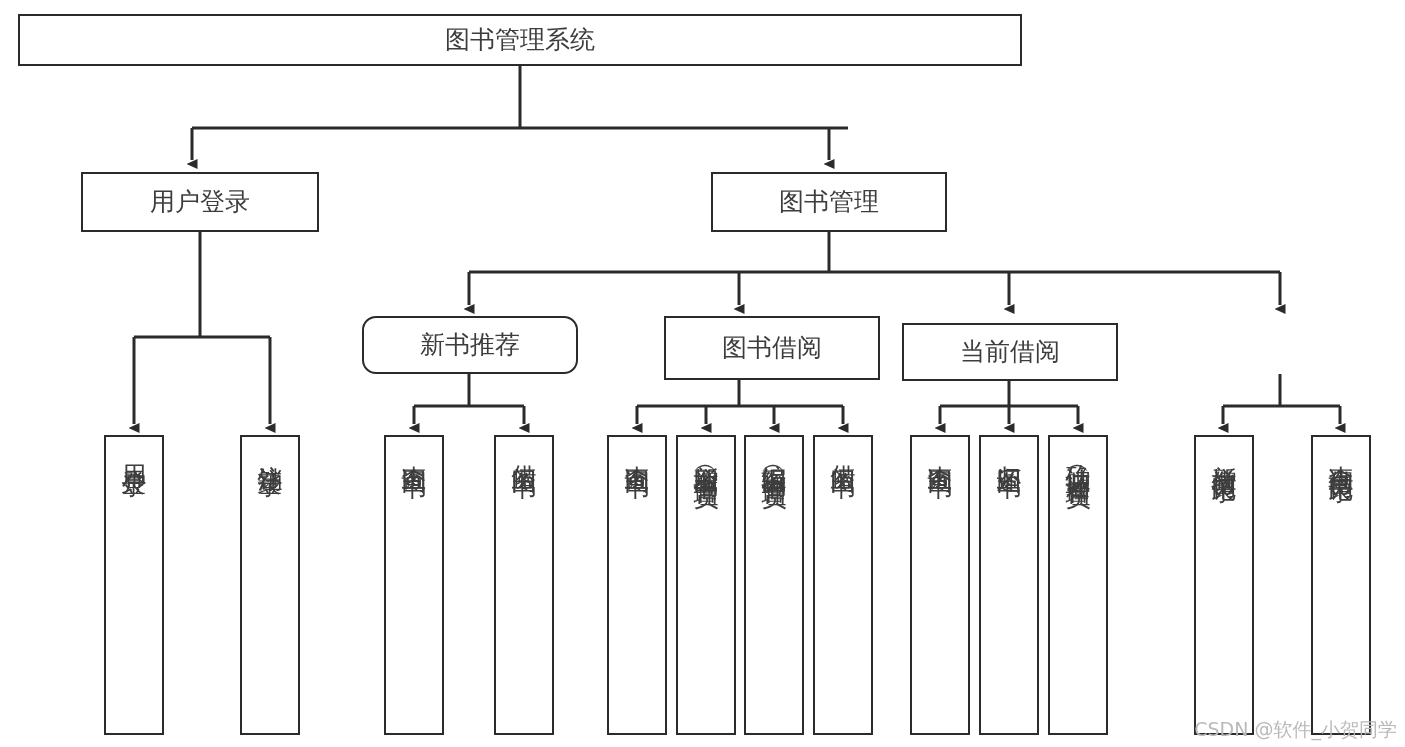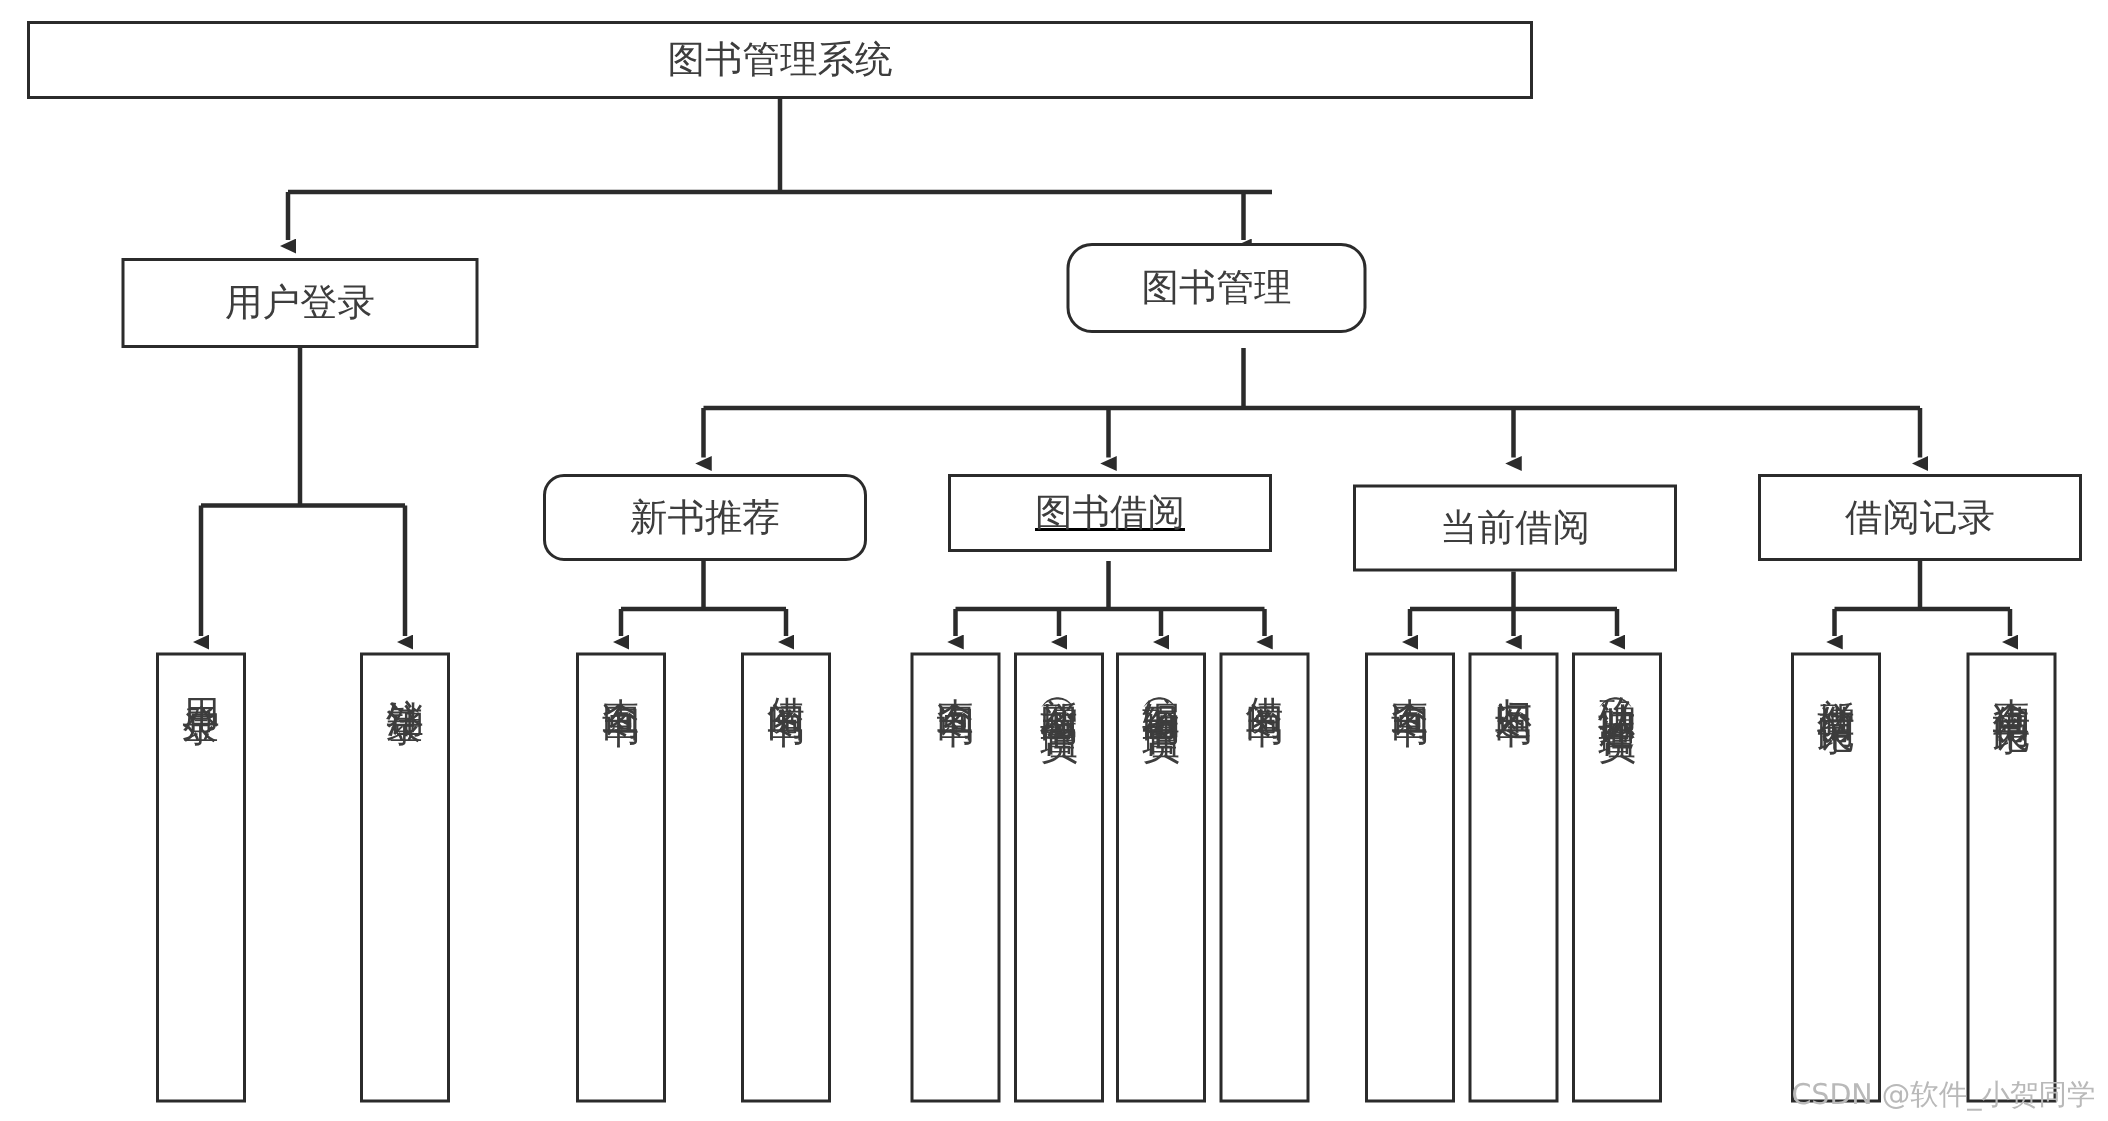--- a/index.html
+++ b/index.html
@@ -123,35 +123,32 @@
     </g>
   </svg>
 
   <div class="node root horizontal" style="left:18px; top:14px; width:1004px; height:52px;">
     <span class="node-label">图书管理系统</span>
   </div>
 
   <div class="node horizontal" style="left:81px; top:172px; width:238px; height:60px;">
     <span class="node-label">用户登录</span>
   </div>
-  <div class="node horizontal" style="left:711px; top:162px; width:200px; height:60px;border-radius:17px;">
+  <div class="node horizontal" style="left:711px; top:172px; width:236px; height:60px;">
     <span class="node-label">图书管理</span>
   </div>
 
   <div class="node horizontal" style="left:362px; top:316px; width:216px; height:58px;border-radius:14px;">
     <span class="node-label">新书推荐</span>
   </div>
-  <div class="node horizontal" style="left:632px; top:316px; width:216px; height:52px;text-decoration:underline;">
+  <div class="node horizontal" style="left:664px; top:316px; width:216px; height:64px;">
     <span class="node-label">图书借阅</span>
   </div>
   <div class="node horizontal" style="left:902px; top:323px; width:216px; height:58px;">
     <span class="node-label">当前借阅</span>
-  </div>
-  <div class="node horizontal" style="left:1172px; top:316px; width:216px; height:58px;">
-    <span class="node-label">借阅记录</span>
   </div>
 
   <div class="node vertical" style="left:104px; top:435px; width:60px; height:300px;">
     <span class="node-label">用户登录</span>
   </div>
   <div class="node vertical" style="left:240px; top:435px; width:60px; height:300px;">
     <span class="node-label">注销登录</span>
   </div>
 
   <div class="node vertical" style="left:384px; top:435px; width:60px; height:300px;">

